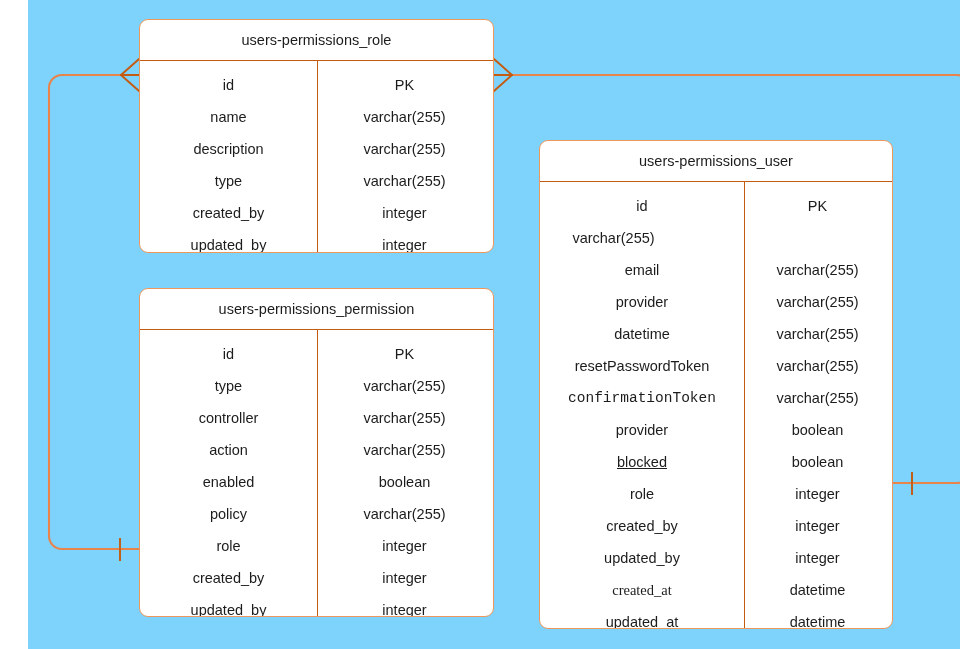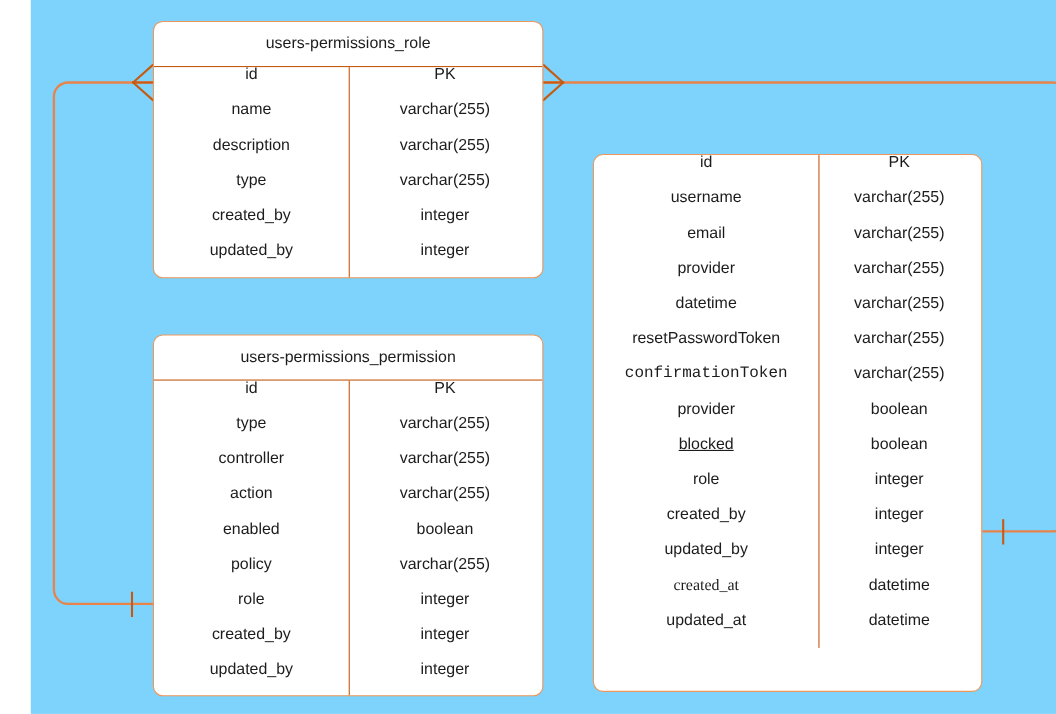--- a/index.html
+++ b/index.html
@@ -54,21 +54,21 @@
   .col-divider {
     position: absolute;
     top: 0;
     bottom: 0;
     width: 0;
     border-left: 1.4px solid #c55a11;
   }
   .attr-row {
     display: flex;
     height: 32px;
-    align-items: flex-start;
+    align-items: flex-end;
   }
   .attr-name,
   .attr-type {
     font-size: 14.5px;
     color: #1c1c1c;
     text-align: center;
     white-space: nowrap;
     line-height: 1;
   }
   .attr-row:first-child .attr-name,
@@ -131,21 +131,21 @@
         <div class="attr-row">
           <div class="attr-name" style="width: 177px;">created_by</div>
           <div class="attr-type" style="width: 175px;">integer</div>
         </div>
         <div class="attr-row">
           <div class="attr-name" style="width: 177px;">updated_by</div>
           <div class="attr-type" style="width: 175px;">integer</div>
         </div>
       </div>
     </div>
-    <div class="entity" style="left: 111px; top: 304px; width: 355px; height: 329px; border-color: rgb(237, 151, 92);">
+    <div class="entity" style="left: 111px; top: 288px; width: 355px; height: 329px; border-color: rgb(237, 151, 92);">
       <div class="entity-title" style="border-bottom-color: rgb(197, 90, 17);">users-permissions_permission</div>
       <div class="entity-body">
         <div class="col-divider" style="left: 177px; border-left-color: rgb(197, 90, 17);"></div>
         <div class="attr-row">
           <div class="attr-name" style="width: 177px;">id</div>
           <div class="attr-type" style="width: 175px;">PK</div>
         </div>
         <div class="attr-row">
           <div class="attr-name" style="width: 177px;">type</div>
           <div class="attr-type" style="width: 175px;">varchar(255)</div>
@@ -174,28 +174,28 @@
           <div class="attr-name" style="width: 177px;">created_by</div>
           <div class="attr-type" style="width: 175px;">integer</div>
         </div>
         <div class="attr-row">
           <div class="attr-name" style="width: 177px;">updated_by</div>
           <div class="attr-type" style="width: 175px;">integer</div>
         </div>
       </div>
     </div>
     <div class="entity" style="left: 511px; top: 140px; width: 354px; height: 489px; border-color: rgb(237, 151, 92);">
+      <div class="entity-title" style="border-bottom-color: rgb(197, 90, 17);">users-permissions_user</div>
       <div class="entity-body">
         <div class="col-divider" style="left: 204px; border-left-color: rgb(197, 90, 17);"></div>
         <div class="attr-row">
           <div class="attr-name" style="width: 204px;">id</div>
           <div class="attr-type" style="width: 147px;">PK</div>
         </div>
         <div class="attr-row">
-          <div class="attr-name" style="width: 204px;">username</div>
           <div class="attr-type" style="width: 147px;">varchar(255)</div>
         </div>
         <div class="attr-row">
           <div class="attr-name" style="width: 204px;">email</div>
           <div class="attr-type" style="width: 147px;">varchar(255)</div>
         </div>
         <div class="attr-row">
           <div class="attr-name" style="width: 204px;">provider</div>
           <div class="attr-type" style="width: 147px;">varchar(255)</div>
         </div>

